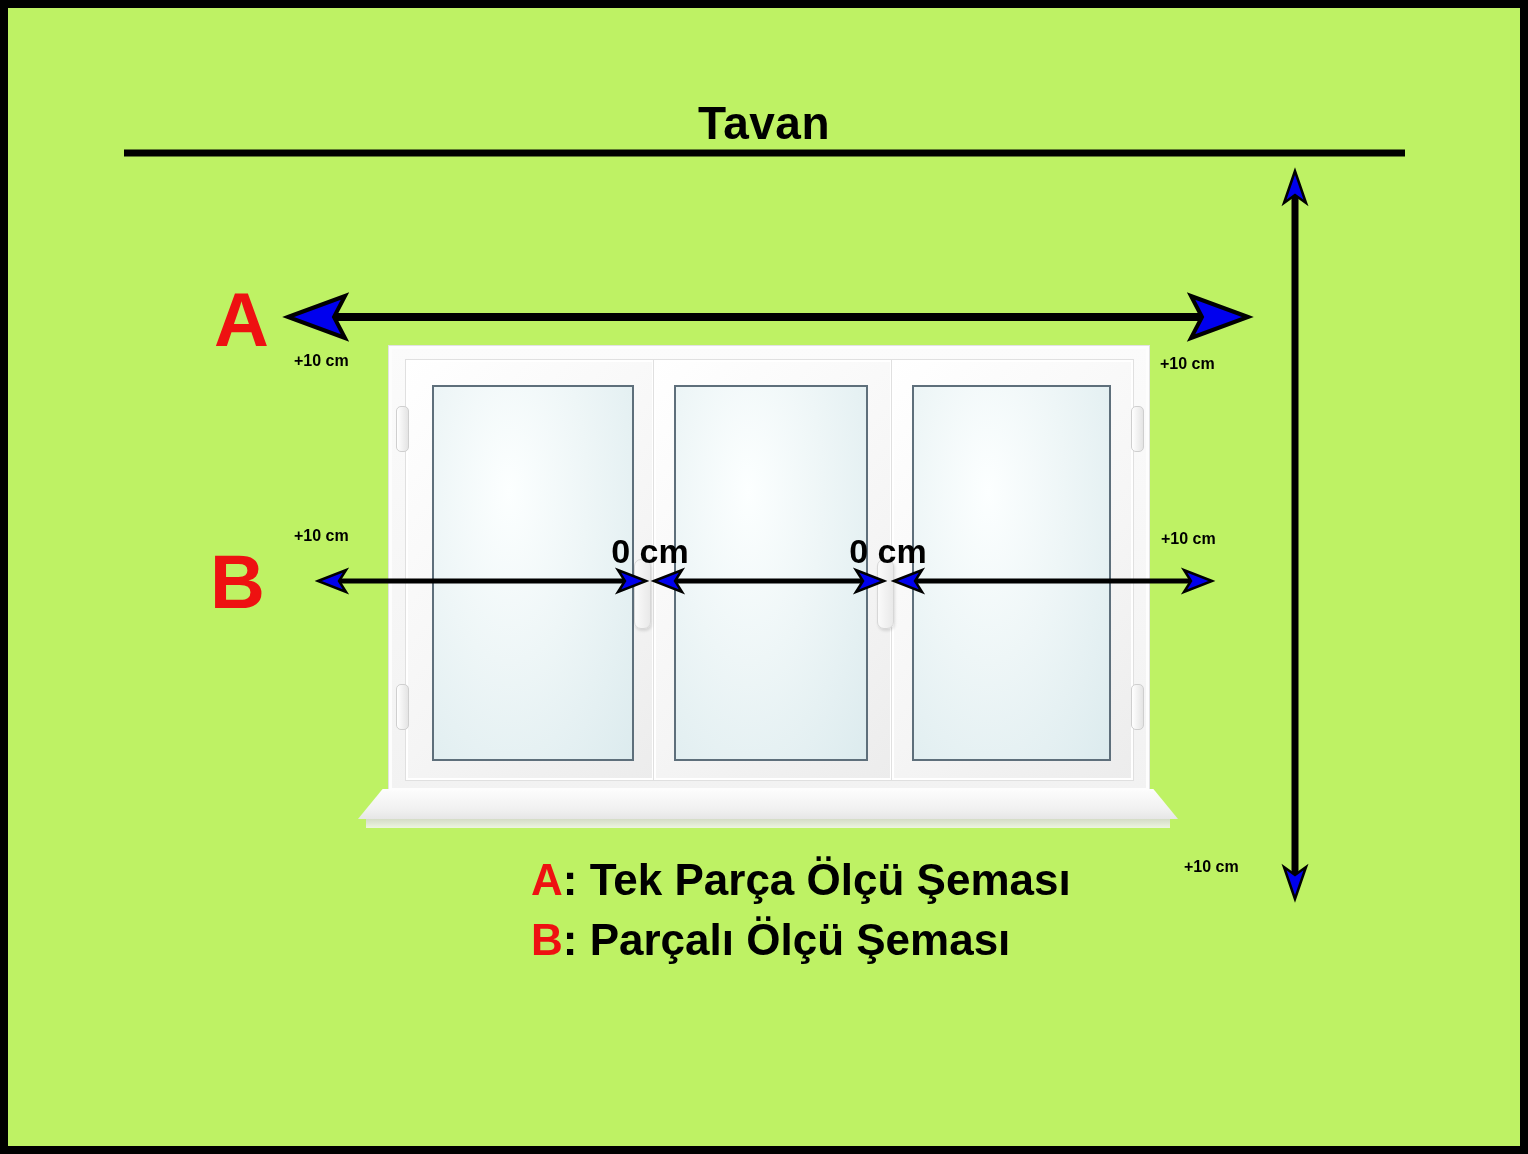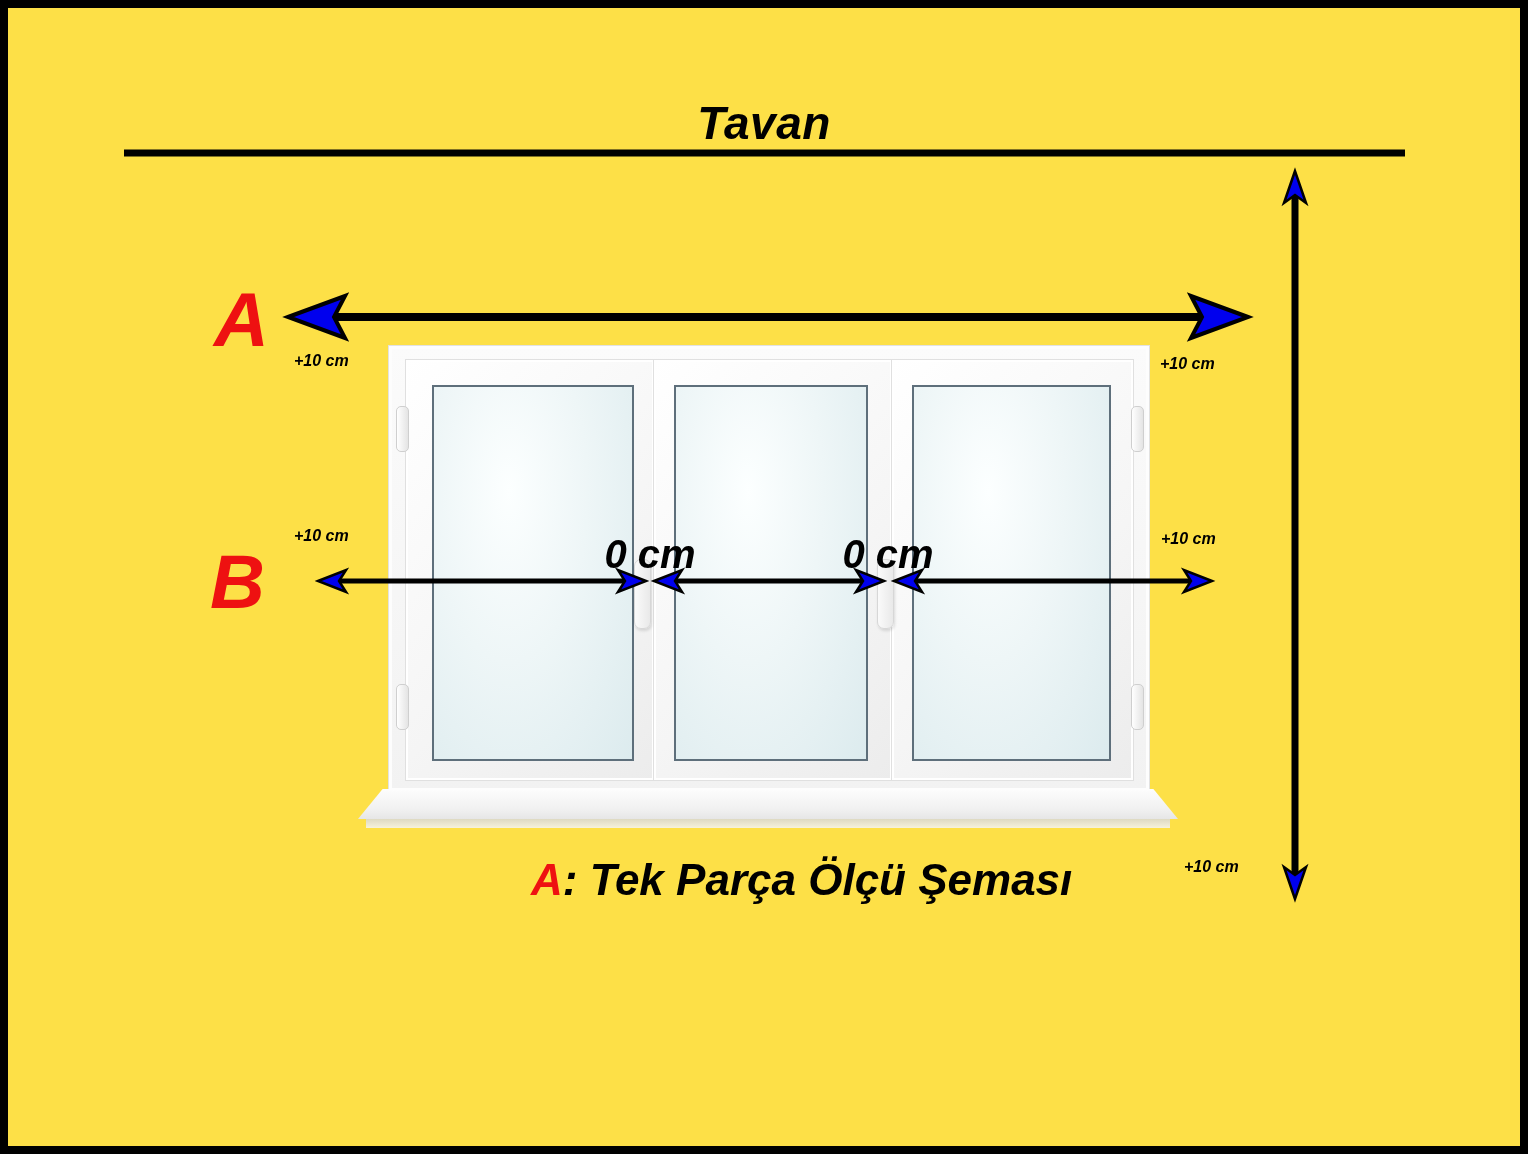--- a/index.html
+++ b/index.html
@@ -1,22 +1,21 @@
 <!DOCTYPE html>
 <html><head>
 <meta charset="utf-8">
 <style>
   html,body { margin:0; padding:0; background:#ffffff; }
   .canvas {
     position:relative;
     width:1528px; height:1154px;
-    background:#fde047;
+    background:#bef264;
     font-family:"Liberation Sans", sans-serif;
     overflow:hidden;
-    font-style:italic;
   }
   .border-overlay {
     position:absolute; inset:0;
     border:8px solid #000;
     pointer-events:none;
     z-index:50;
   }
   .title {
     position:absolute; left:0; top:96px; width:100%;
     text-align:center;
@@ -31,21 +30,21 @@
   .marker-a { left:214px; top:282px; }
   .marker-b { left:210px; top:544px; }
   .offset-label {
     position:absolute;
     font-size:16px; font-weight:bold; color:#000;
     white-space:nowrap;
   }
   .zero-label {
     position:absolute;
     transform:translateX(-50%);
-    font-size:40px; font-weight:bold; color:#000;
+    font-size:34px; font-weight:bold; color:#000;
     white-space:nowrap;
     z-index:20;
   }
   
   .window {
     position:absolute; left:388px; top:345px; width:760px; height:445px;
     background:linear-gradient(180deg,#fbfbfb 0%,#f2f2f2 100%);
     border:1px solid #e2e2e2;
     box-shadow:inset 0 0 0 3px #fdfdfd;
   }
@@ -173,16 +172,17 @@
   <div class="offset-label" style="left:1160px; top:355px;">+10 cm</div>
   <div class="offset-label" style="left:294px; top:527px;">+10 cm</div>
   <div class="offset-label" style="left:1161px; top:530px;">+10 cm</div>
   <div class="offset-label" style="left:1184px; top:858px;">+10 cm</div>
 
   <div class="zero-label" style="left:650px; top:532px;">0 cm</div>
   <div class="zero-label" style="left:888px; top:532px;">0 cm</div>
 
   <div class="legend">
     <div><span class="key">A</span><span>: Tek Parça Ölçü Şeması</span></div>
+    <div><span class="key">B</span><span>: Parçalı Ölçü Şeması</span></div>
   </div>
 
   <div class="border-overlay"></div>
 </div>
 
 </body></html>

